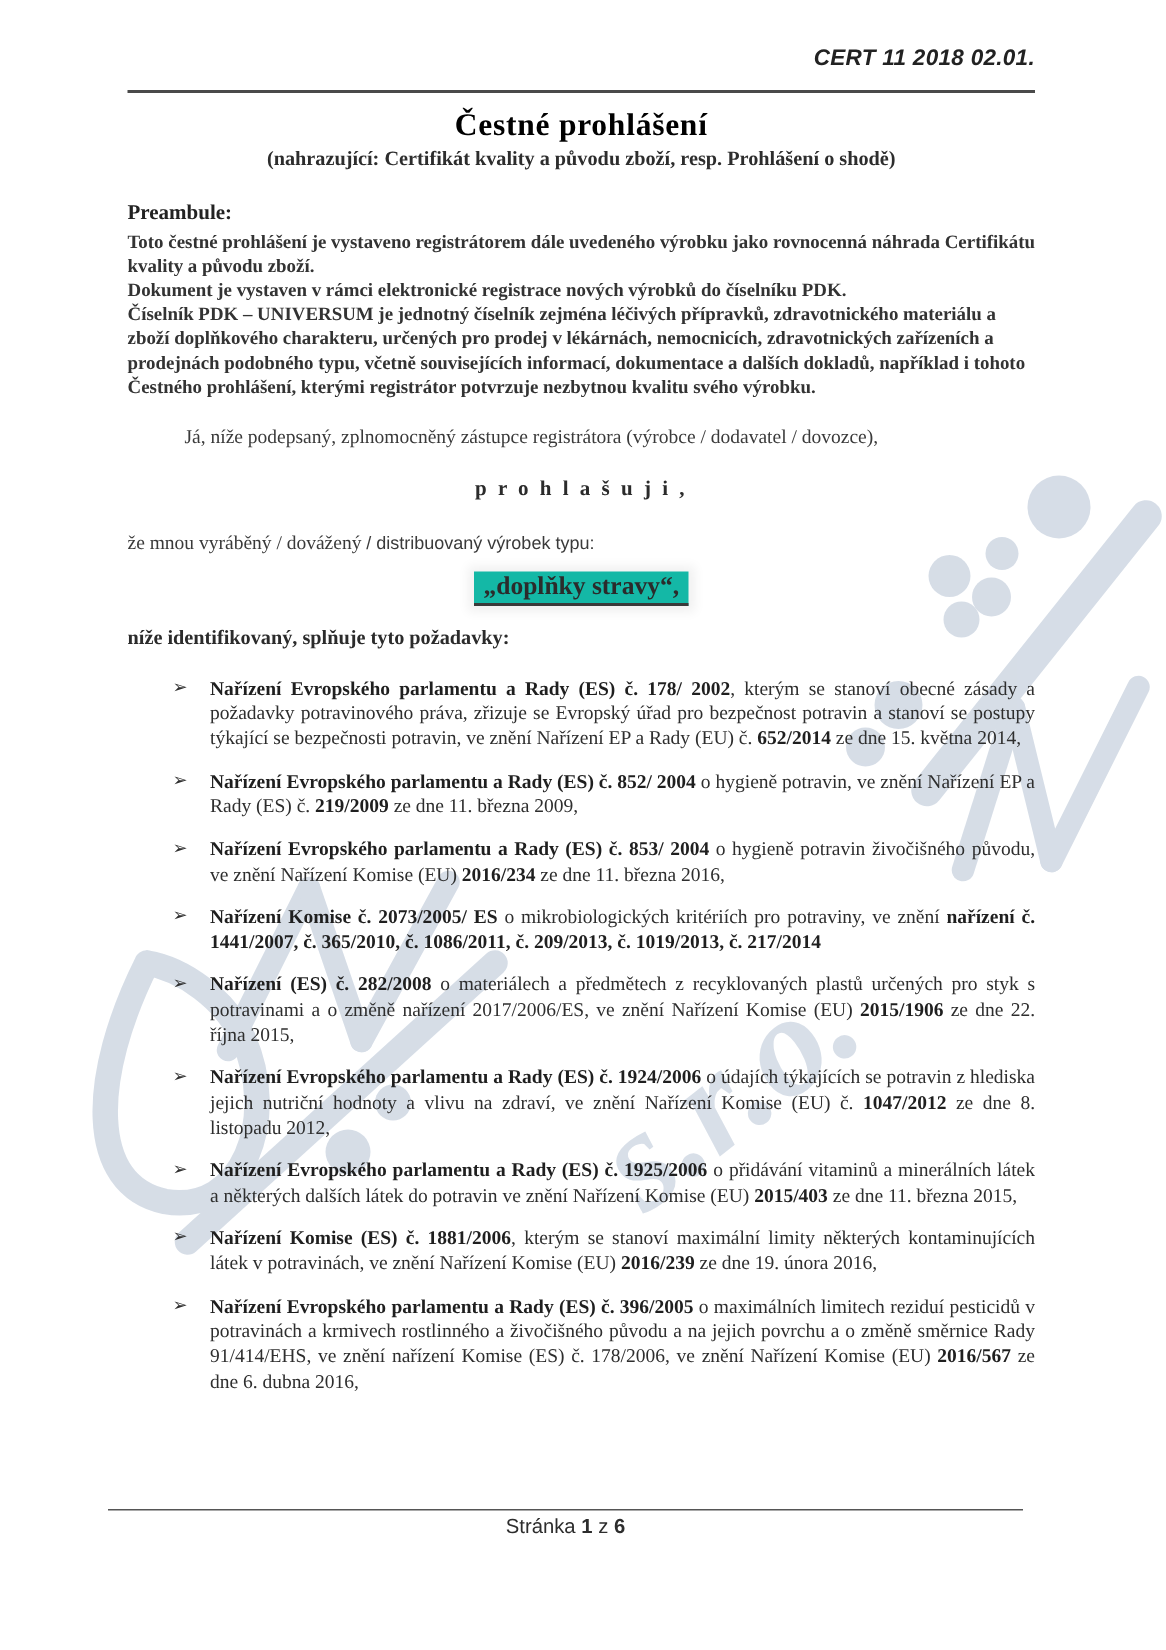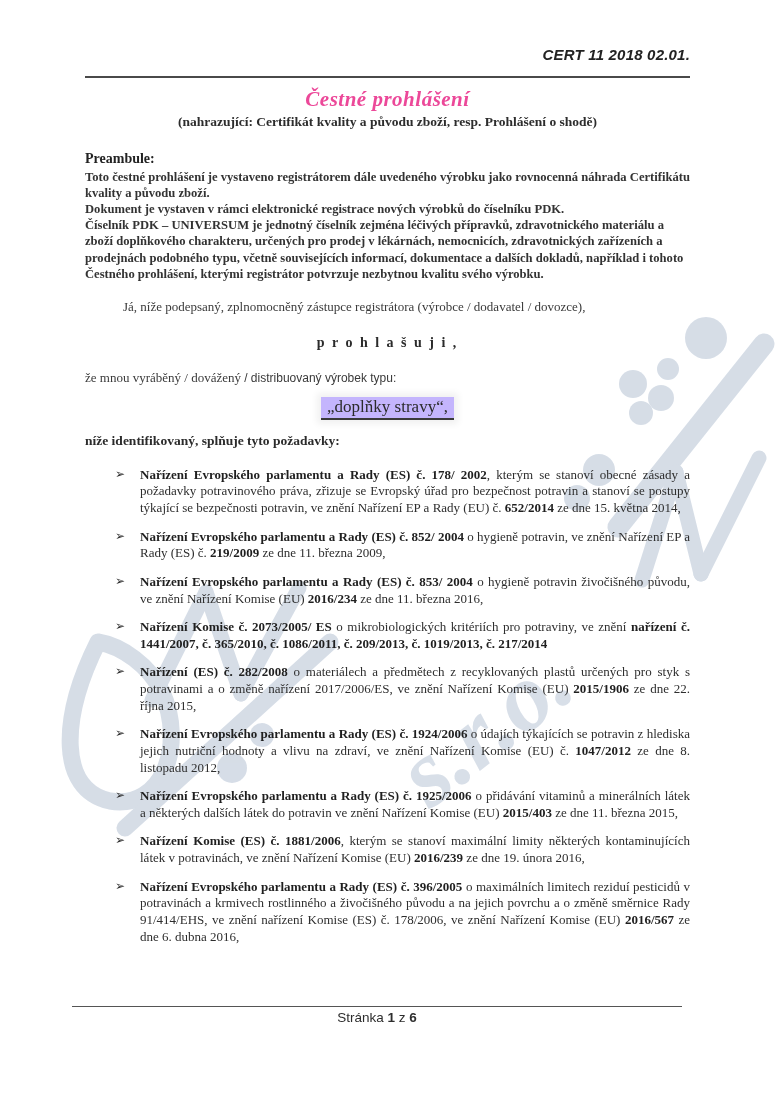--- a/index.html
+++ b/index.html
@@ -6,21 +6,21 @@
   body{
     width:777px;height:1100px;
     background:#ffffff;
     font-family:"Liberation Serif", serif;
     color:#2a2a2a;
     position:relative;
     overflow:hidden;
   }
   .page{
     position:absolute;inset:0;
-    padding:46px 87px 0 85px;
+    padding:30px 87px 0 85px;
     box-sizing:border-box;
     z-index:1;
   }
   .watermark{
     position:absolute;inset:0;
     z-index:0;
     pointer-events:none;
   }
   .cert-code{
     text-align:right;
@@ -34,23 +34,22 @@
   .head-rule{
     border:none;
     border-top:2px solid #4a4a4a;
     margin:13px 0 0 0;
   }
   .doc-title{
     margin:9px 0 0 0;
     text-align:center;
     font-size:21px;
     font-weight:bold;
-    color:#ec4899;
+    color:#000000;
     letter-spacing:.5px;
-    font-style:italic;
   }
   .doc-subtitle{
     margin:2px 0 0 0;
     text-align:center;
     font-size:13.5px;
     font-weight:bold;
     color:#2d2d2d;
   }
   .preamble-heading{
     margin:21px 0 2px 0;
@@ -88,25 +87,25 @@
     font-family:"Liberation Sans", sans-serif;
     font-size:12px;
   }
   .product-type-wrap{
     margin:11px 0 0 0;
     text-align:center;
   }
   .product-type{
     display:inline-block;
     font-size:17px;
-    font-weight:normal;
+    font-weight:bold;
     color:#2b2b2b;
     border-bottom:2px solid #3a3a3a;
     padding:0 6px 1px 6px;
-    background:#c4b5fd;
+    background:#14b8a6;
     box-shadow:0 0 7px 4px rgba(0,0,0,0.06);
   }
   .req-intro{
     margin:13px 0 0 0;
     font-size:13.5px;
     font-weight:bold;
     color:#2b2b2b;
   }
   .req-list{
     list-style:none;

